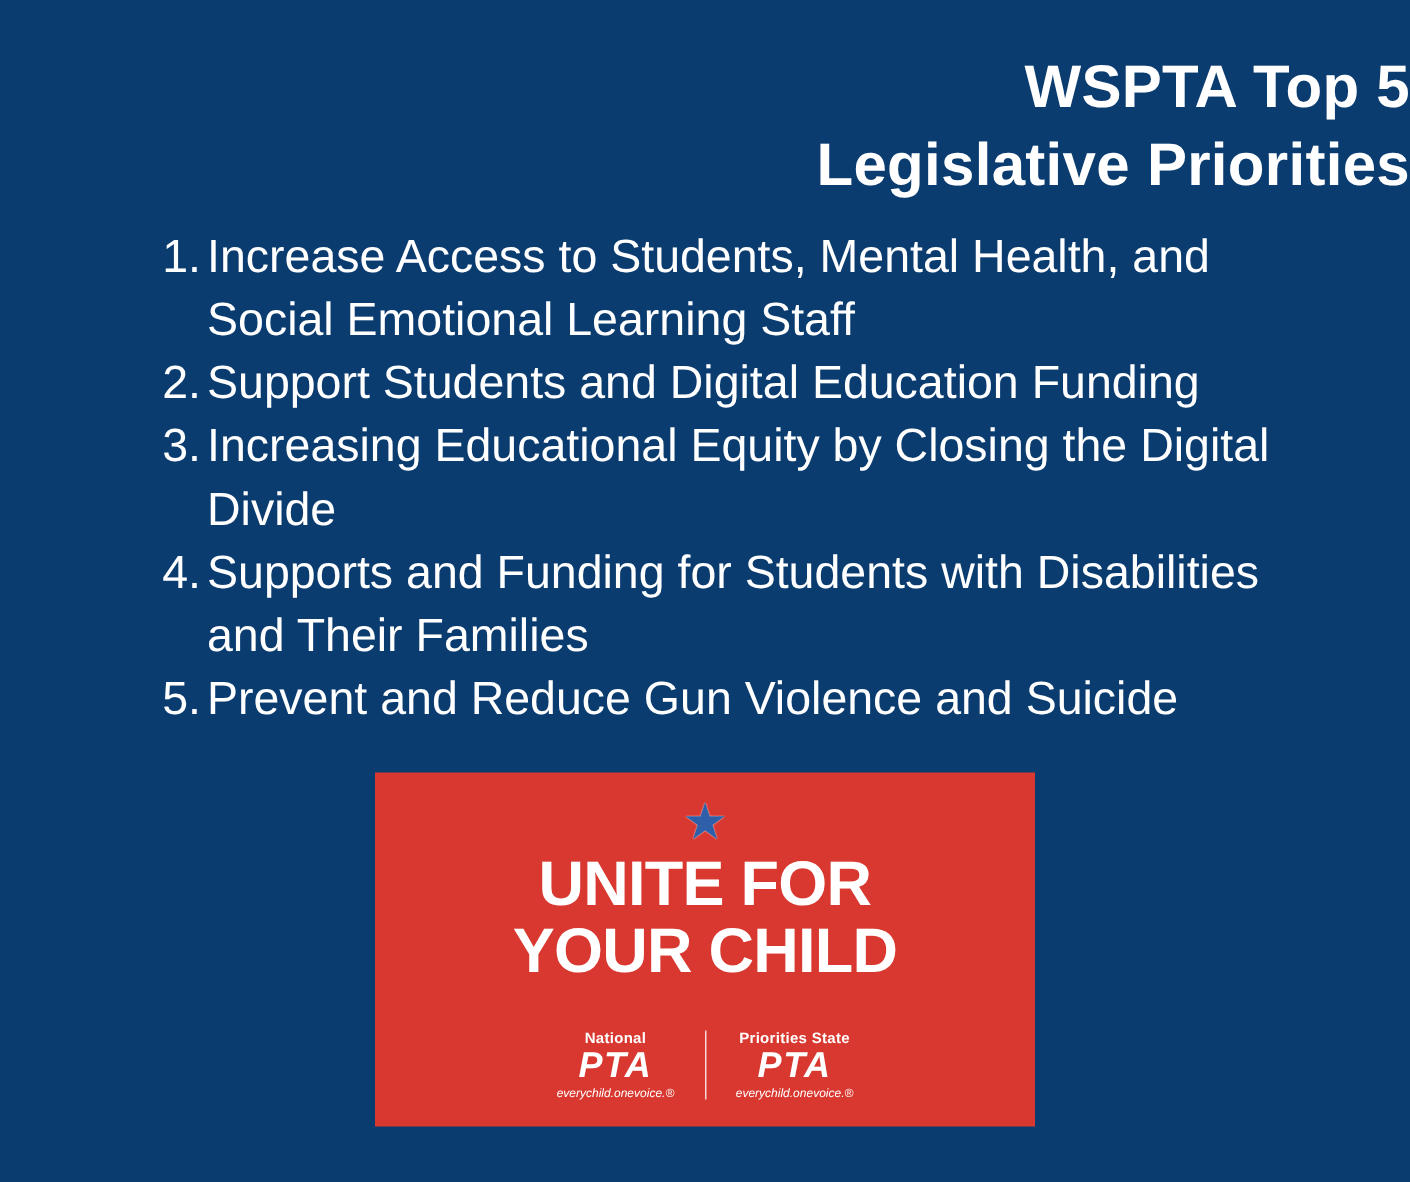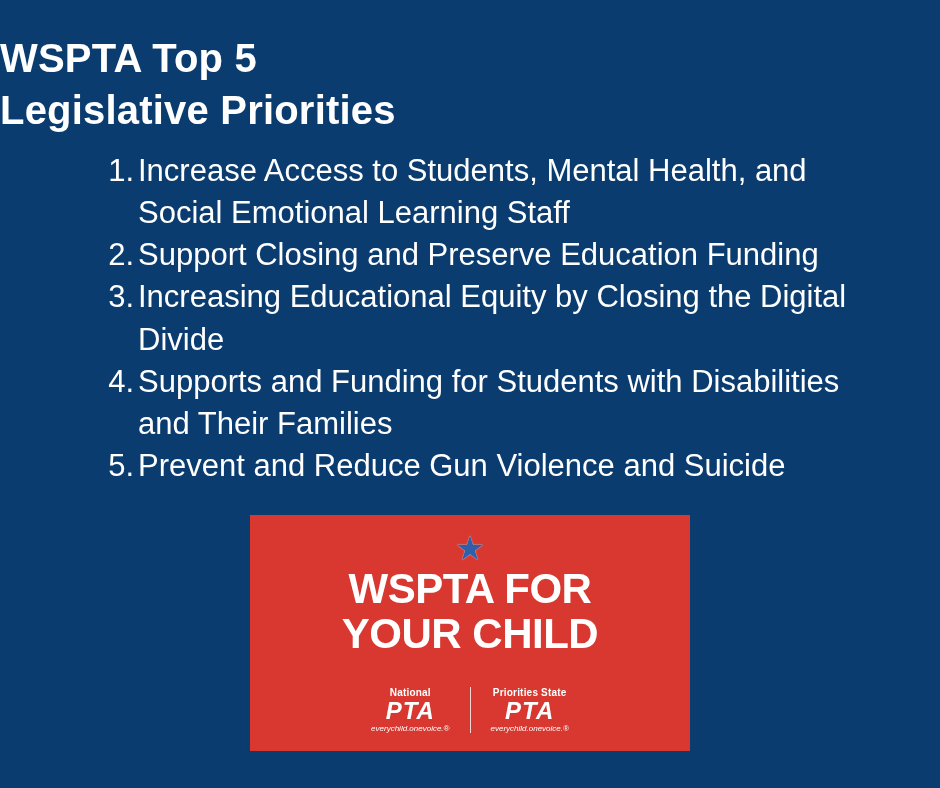--- a/index.html
+++ b/index.html
@@ -17,21 +17,21 @@
     position: relative;
     width: 940px;
     height: 788px;
     background: #0b3c70;
     box-sizing: border-box;
     padding: 0;
     overflow: hidden;
   }
   .title-block {
     padding-top: 32px;
-    text-align: left;
+    text-align: right;
     color: #ffffff;
   }
   .title-line {
     font-size: 40px;
     font-weight: bold;
     line-height: 1.3;
     letter-spacing: 0.2px;
   }
   .priorities {
     margin: 14px 0 0 0;
@@ -134,40 +134,40 @@
     <div class="title-line">Legislative Priorities</div>
   </div>
 
   <ol class="priorities">
     <li class="priority-item">
       <span class="priority-num">1.</span>
       <span class="priority-text">Increase Access to Students, Mental Health, and Social Emotional Learning Staff</span>
     </li>
     <li class="priority-item">
       <span class="priority-num">2.</span>
-      <span class="priority-text">Support Closing and Preserve Education Funding</span>
+      <span class="priority-text">Support Students and Digital Education Funding</span>
     </li>
     <li class="priority-item">
       <span class="priority-num">3.</span>
       <span class="priority-text">Increasing Educational Equity by Closing the Digital Divide</span>
     </li>
     <li class="priority-item">
       <span class="priority-num">4.</span>
       <span class="priority-text">Supports and Funding for Students with Disabilities and Their Families</span>
     </li>
     <li class="priority-item">
       <span class="priority-num">5.</span>
       <span class="priority-text">Prevent and Reduce Gun Violence and Suicide</span>
     </li>
   </ol>
 
   <div class="banner-wrap">
     <div class="banner">
       <span class="banner-star">★</span>
-      <div class="banner-line">WSPTA FOR</div>
+      <div class="banner-line">UNITE FOR</div>
       <div class="banner-line">YOUR CHILD</div>
 
       <div class="banner-logos">
         <div class="logo">
           <div class="logo-top">National</div>
           <div class="logo-mid">PTA</div>
           <div class="logo-bot">everychild.onevoice.®</div>
         </div>
         <div class="logo">
           <div class="logo-top">Priorities State</div>

